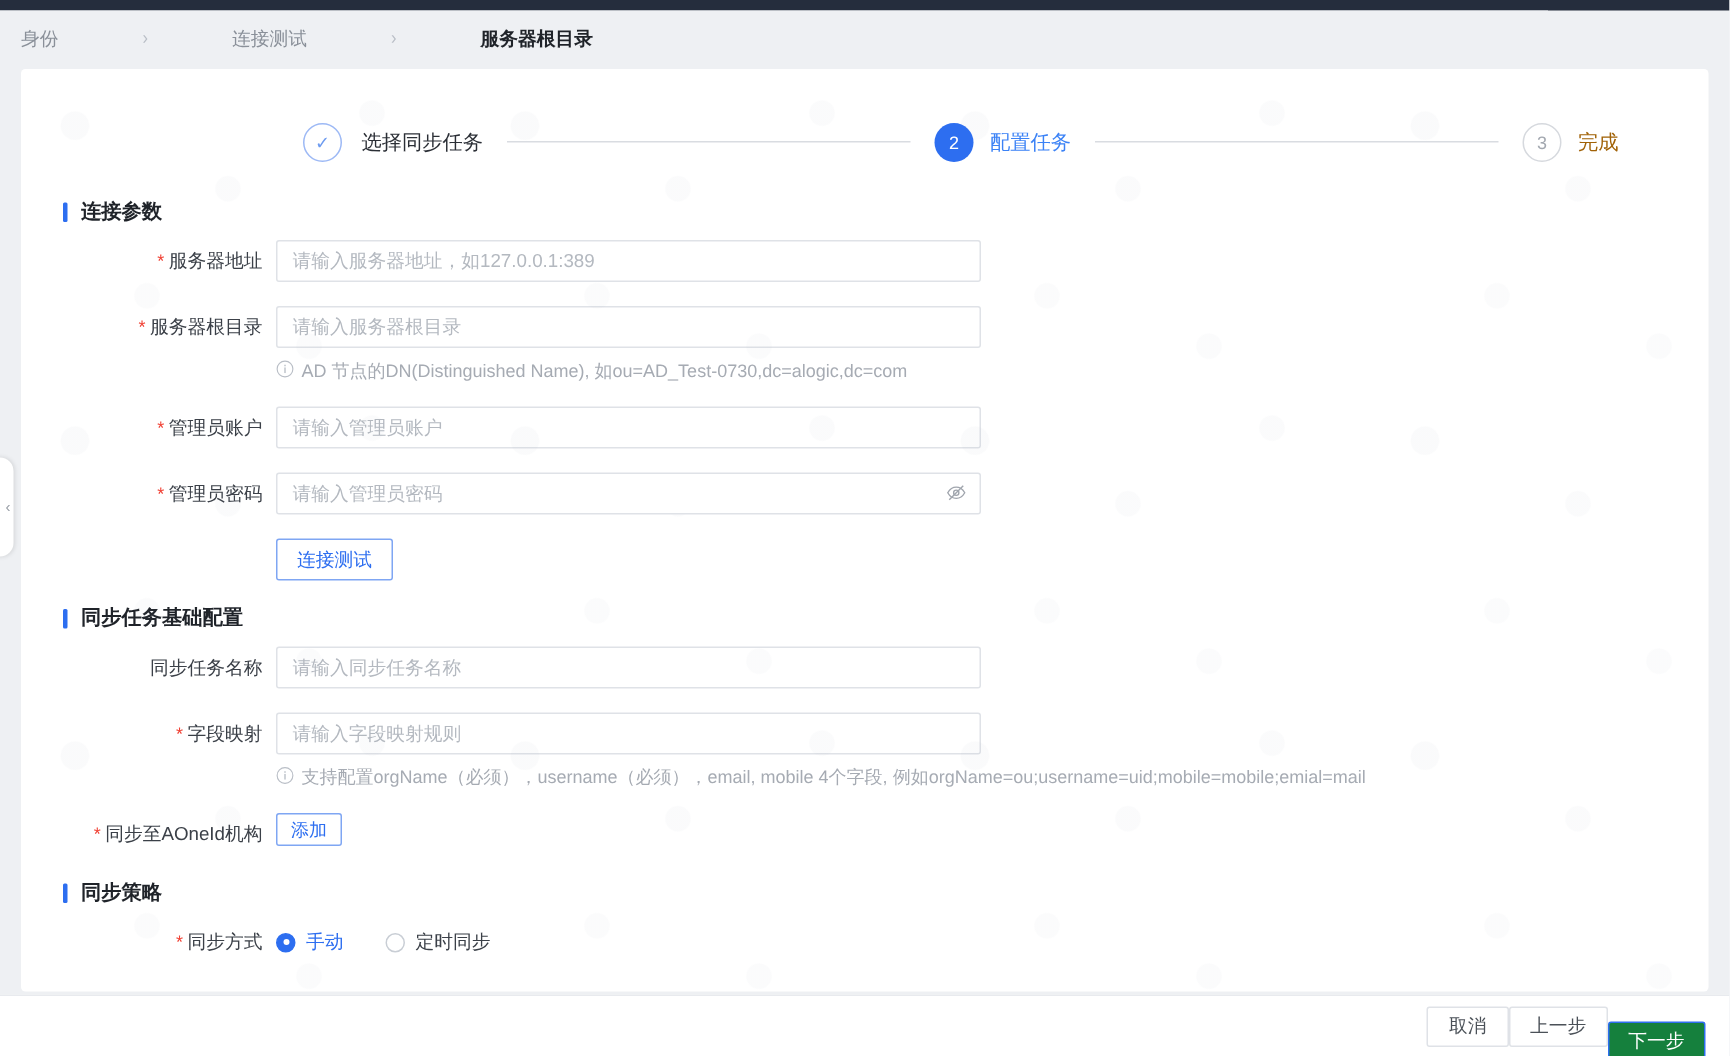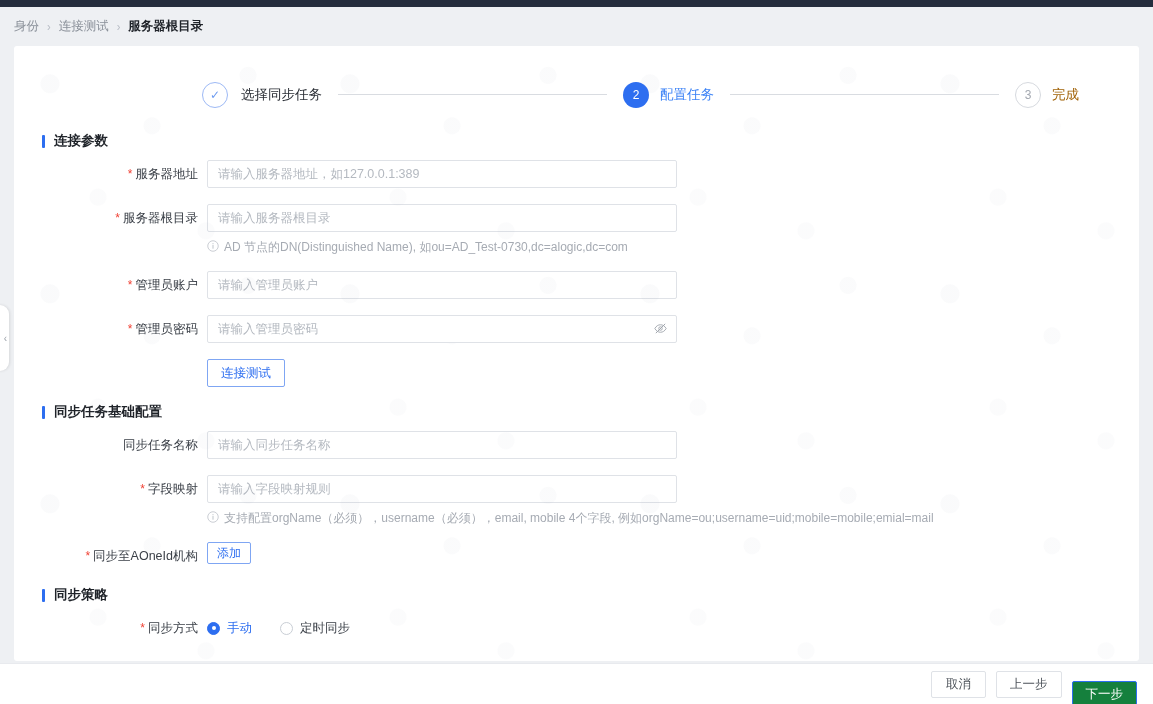--- a/index.html
+++ b/index.html
@@ -19,20 +19,21 @@
     position: absolute; left: 0; top: 0; width: 1153px; height: 7px;
     background: #252d3d;
   }
 
   
   .breadcrumb {
     position: absolute; left: 0; top: 7px; width: 1032px; height: 38px;
     display: flex; align-items: center; padding-left: 14px;
     background: #eef0f3;
     font-size: 12.5px;
+    gap: 48px;
   }
   .bc-item { color: #8a9099; }
   .bc-item.current { color: #1f2329; font-weight: bold; }
   .bc-sep {
     margin: 0 8px; color: #b9bec6; font-size: 11px;
     display: inline-block; transform: scaleY(1.15);
   }
 
   
   .collapse-handle {
@@ -105,21 +106,21 @@
     display: flex; align-items: center;
     margin: 14px 0 10px 28px;
     font-size: 13.5px; font-weight: bold; color: #1f2329;
   }
   .section-bar {
     width: 3px; height: 13px; background: #2d6ef0;
     margin-right: 9px; border-radius: 1px;
   }
 
   
-  .row { display: flex; align-items: flex-start; margin-bottom: 16px; padding-left: 23px; }
+  .row { display: flex; align-items: flex-start; margin-bottom: 16px; }
   .lbl {
     width: 170px; text-align: right; padding-right: 9px;
     font-size: 12.5px; color: #3b4048; line-height: 28px;
     flex: 0 0 170px; white-space: nowrap;
   }
   .req { color: #f04134; margin-right: 3px; font-size: 12px; }
   .field { flex: 0 0 auto; }
   .inp {
     width: 470px; height: 28px;
     border: 1px solid #dfe2e7; border-radius: 2px;
@@ -171,21 +172,21 @@
   }
   .radio-lbl { font-size: 12.5px; color: #3b4048; }
   .radio.checked .radio-lbl { color: #2d6ef0; }
 
   
   .footer {
     position: absolute; left: 0; bottom: 0; width: 1153px; height: 41px;
     background: #fff;
     border-top: 1px solid #e8eaee;
     display: flex; align-items: center; justify-content: flex-end;
-    padding-right: 16px; gap: 10px;
+    padding-right: 16px; 
     z-index: 30;
   }
   .footer .btn { height: 27px; line-height: 25px; min-width: 55px; text-align: center; }
 </style>
 </head>
 <body>
 
 <div id="app">
 
   <div class="topbar"></div>

